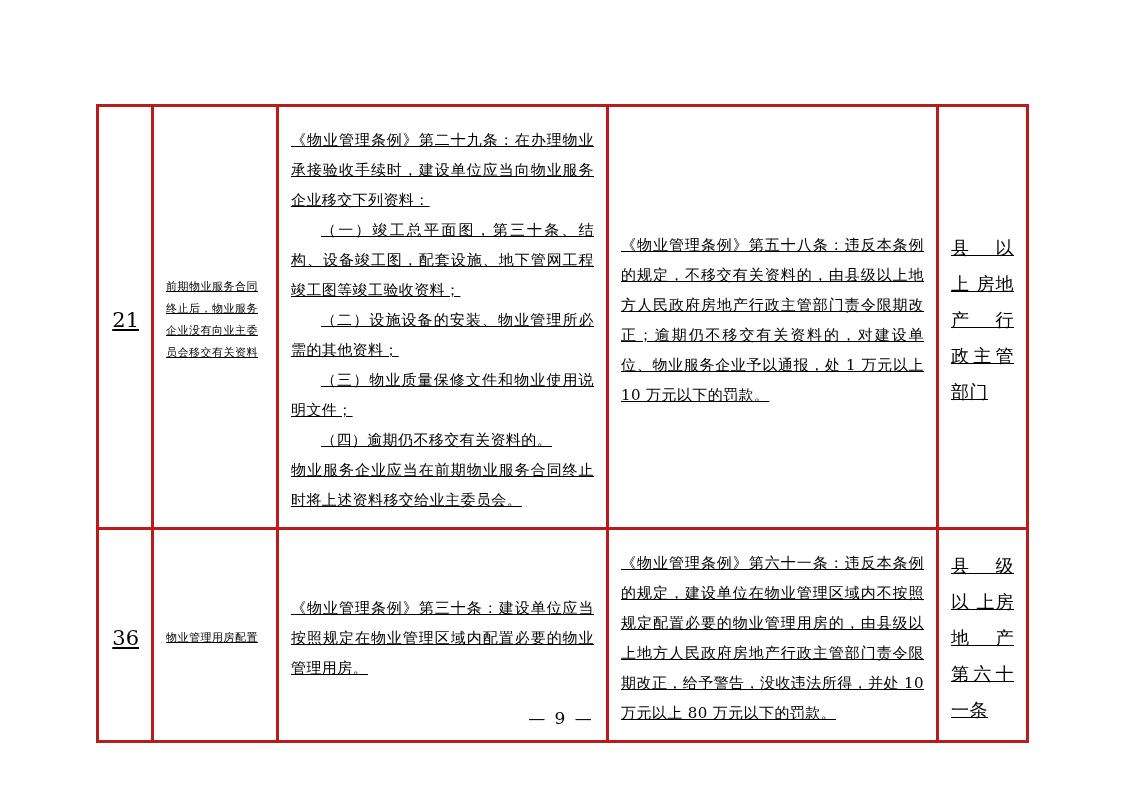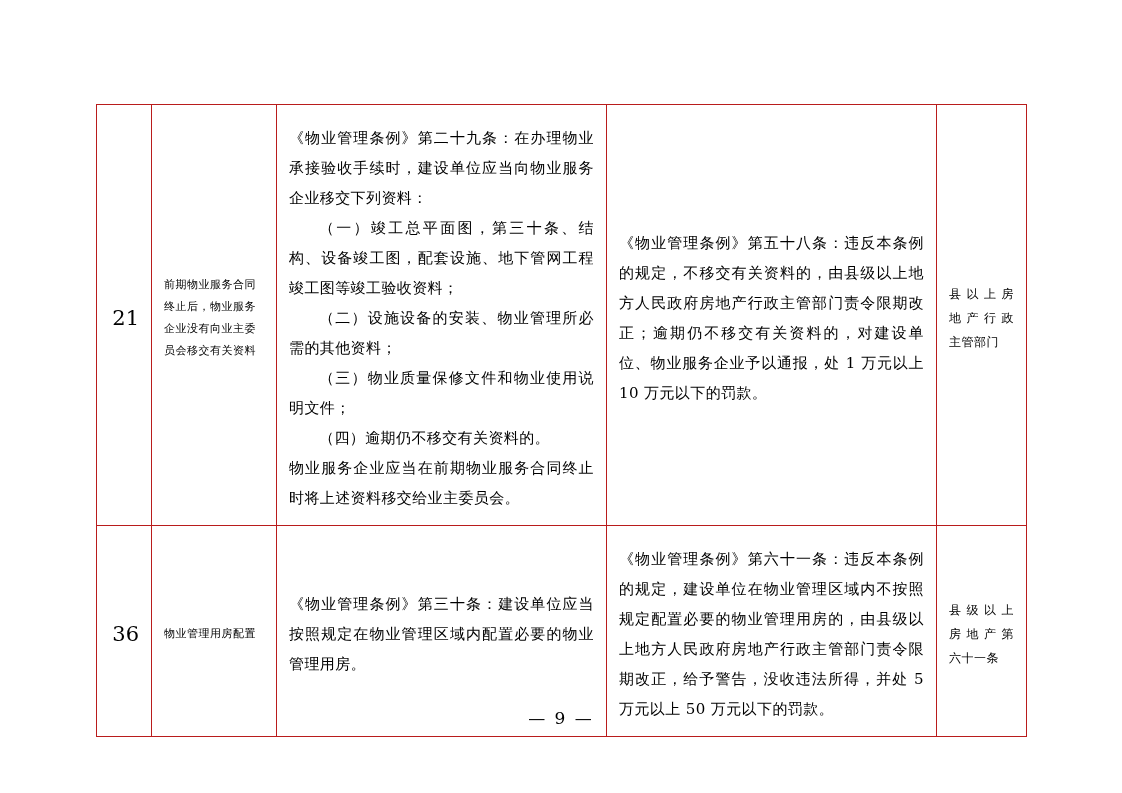--- a/index.html
+++ b/index.html
@@ -25,24 +25,25 @@
     left: 96px;
     top: 104px;
     width: 930px;
   }
   table.doc-table {
     border-collapse: collapse;
     width: 930px;
     table-layout: fixed;
   }
   table.doc-table td {
-    border: 1px solid #b91c1c;
+    border: 3px solid #b91c1c;
     vertical-align: middle;
     padding: 18px 12px 12px 12px;
     box-sizing: border-box;
+    text-decoration: underline;
   }
   col.c-num    { width: 55px; }
   col.c-item   { width: 125px; }
   col.c-basis  { width: 330px; }
   col.c-penalty{ width: 330px; }
   col.c-org    { width: 90px; }
 
   .cell-num {
     text-align: right;
     font-size: 21px;
@@ -63,21 +64,21 @@
     letter-spacing: 0.4px;
   }
   .cell-text p {
     margin: 0;
     text-indent: 0;
   }
   .cell-text p.indent {
     text-indent: 2em;
   }
   .cell-org {
-    font-size: 12px;
+    font-size: 18px;
     line-height: 2.0;
     text-align: justify;
     text-justify: inter-ideograph;
     letter-spacing: 0.5px;
   }
   .row-21 td { height: 360px; }
   .row-22 td { height: 210px; }
 
   .footer {
     position: absolute;
@@ -121,21 +122,21 @@
           </td>
           <td class="cell-org">县 以 上 房地 产 行 政主管部门</td>
         </tr>
         <tr class="row-22">
           <td class="cell-num">36</td>
           <td class="cell-item">物业管理用房配置</td>
           <td class="cell-text">
             <p>《物业管理条例》第三十条：建设单位应当按照规定在物业管理区域内配置必要的物业管理用房。</p>
           </td>
           <td class="cell-text">
-            <p>《物业管理条例》第六十一条：违反本条例的规定，建设单位在物业管理区域内不按照规定配置必要的物业管理用房的，由县级以上地方人民政府房地产行政主管部门责令限期改正，给予警告，没收违法所得，并处 5 万元以上 50 万元以下的罚款。</p>
+            <p>《物业管理条例》第六十一条：违反本条例的规定，建设单位在物业管理区域内不按照规定配置必要的物业管理用房的，由县级以上地方人民政府房地产行政主管部门责令限期改正，给予警告，没收违法所得，并处 10 万元以上 80 万元以下的罚款。</p>
           </td>
           <td class="cell-org">县 级 以 上房 地 产 第六十一条</td>
         </tr>
       </tbody>
     </table>
   </div>
 
   <div class="footer">— 9 —</div>
 
 </div>

